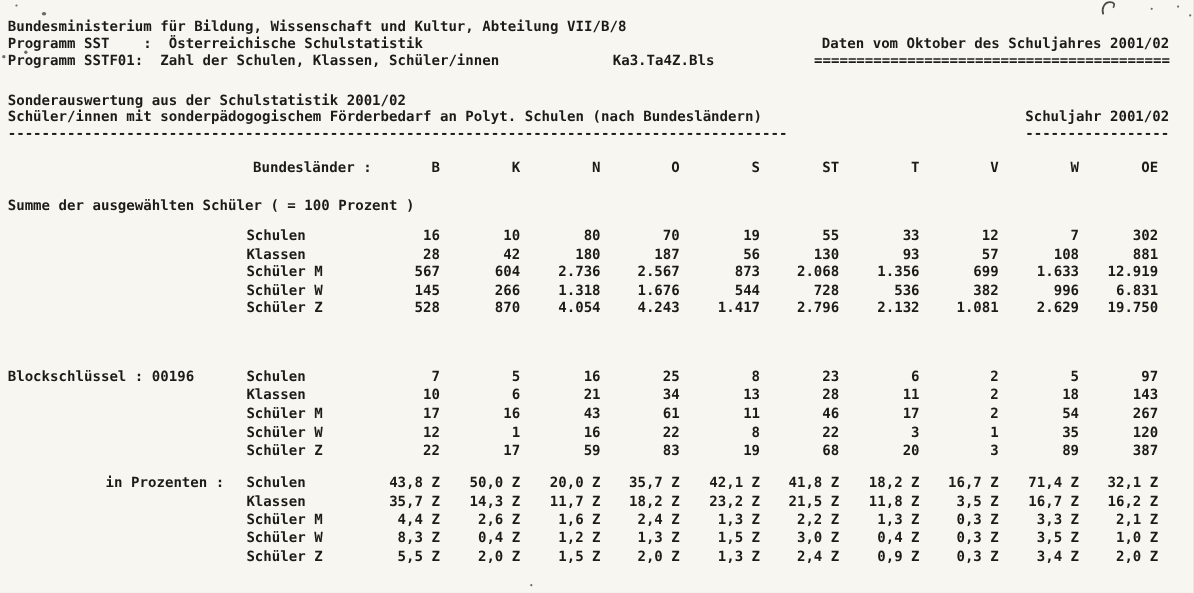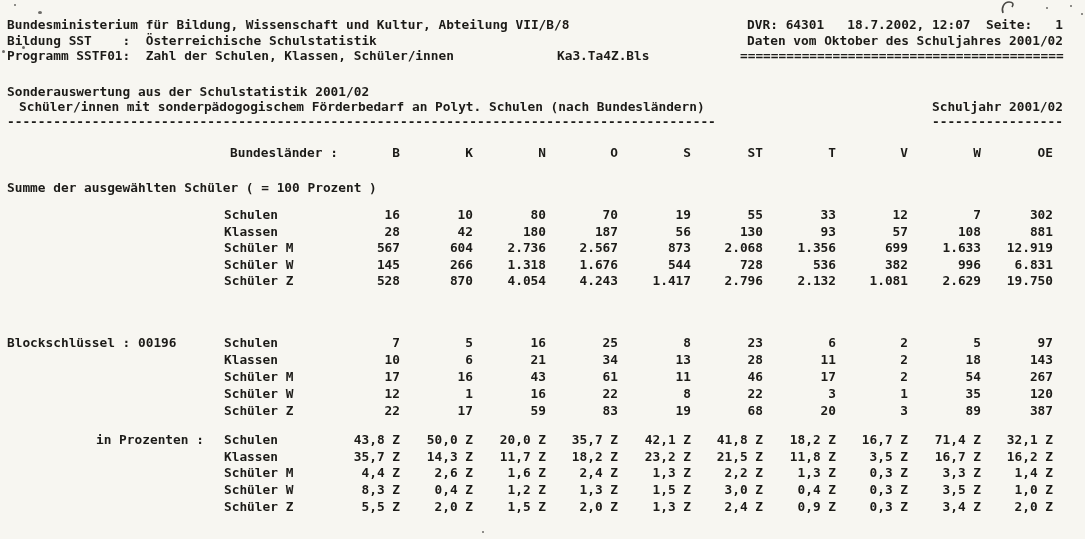--- a/index.html
+++ b/index.html
@@ -29,29 +29,28 @@
   <span class="speck" style="left:2px;top:50px;width:3px;height:3px"></span>
   <span class="speck" style="left:1046px;top:7px;width:2px;height:2px"></span>
   <span class="speck" style="left:1070px;top:5px;width:2px;height:2px"></span>
   <span class="speck" style="left:1081px;top:13px;width:2px;height:2px"></span>
   <span class="speck" style="left:482px;top:531px;width:2px;height:2px"></span>
   <svg class="pen" width="18" height="14" viewBox="0 0 18 14">
     <path d="M3 12 C1 7 4 1 9 1 C13 1 14 3 12 6" stroke="#2b2a27" fill="none" stroke-width="1.6"></path>
   </svg>
 
   <span class="t" style="left:7px;top:18px">Bundesministerium für Bildung, Wissenschaft und Kultur, Abteilung VII/B/8</span>
-  <span class="t" style="left:7px;top:34px">Bildung SST    :  Österreichische Schulstatistik</span>
+  <span class="t" style="left:7px;top:34px">Programm SST    :  Österreichische Schulstatistik</span>
   <span class="t" style="left:7px;top:49px">Programm SSTF01:  Zahl der Schulen, Klassen, Schüler/innen</span>
   <span class="t" style="left:557px;top:49px">Ka3.Ta4Z.Bls</span>
-  <span class="rt" style="top:18px">DVR: 64301   18.7.2002, 12:07  Seite:   1</span>
   <span class="rt" style="top:34px">Daten vom Oktober des Schuljahres 2001/02</span>
   <span class="rt" style="top:49px">==========================================</span>
 
   <span class="t" style="left:7px;top:85px">Sonderauswertung aus der Schulstatistik 2001/02</span>
-  <span class="t" style="left:19px;top:100px">Schüler/innen mit sonderpädogogischem Förderbedarf an Polyt. Schulen (nach Bundesländern)</span>
+  <span class="t" style="left:7px;top:100px">Schüler/innen mit sonderpädogogischem Förderbedarf an Polyt. Schulen (nach Bundesländern)</span>
   <span class="t" style="left:7px;top:115px">--------------------------------------------------------------------------------------------</span>
   <span class="t" style="left:932px;top:100px">Schuljahr 2001/02</span>
   <span class="t" style="left:932px;top:115px">-----------------</span>
 
   <div class="row" style="top:146px">
     <span class="t" style="left:230px;top:0">Bundesländer :</span>
     <span class="num c0">B</span>
     <span class="num c1">K</span>
     <span class="num c2">N</span>
     <span class="num c3">O</span>
@@ -231,21 +230,21 @@
     <span class="t" style="left:224px;top:0">Schüler M</span>
     <span class="num c0">4,4 Z</span>
     <span class="num c1">2,6 Z</span>
     <span class="num c2">1,6 Z</span>
     <span class="num c3">2,4 Z</span>
     <span class="num c4">1,3 Z</span>
     <span class="num c5">2,2 Z</span>
     <span class="num c6">1,3 Z</span>
     <span class="num c7">0,3 Z</span>
     <span class="num c8">3,3 Z</span>
-    <span class="num c9">1,4 Z</span>
+    <span class="num c9">2,1 Z</span>
   </div>
   <div class="row" style="top:483px">
     <span class="t" style="left:224px;top:0">Schüler W</span>
     <span class="num c0">8,3 Z</span>
     <span class="num c1">0,4 Z</span>
     <span class="num c2">1,2 Z</span>
     <span class="num c3">1,3 Z</span>
     <span class="num c4">1,5 Z</span>
     <span class="num c5">3,0 Z</span>
     <span class="num c6">0,4 Z</span>

